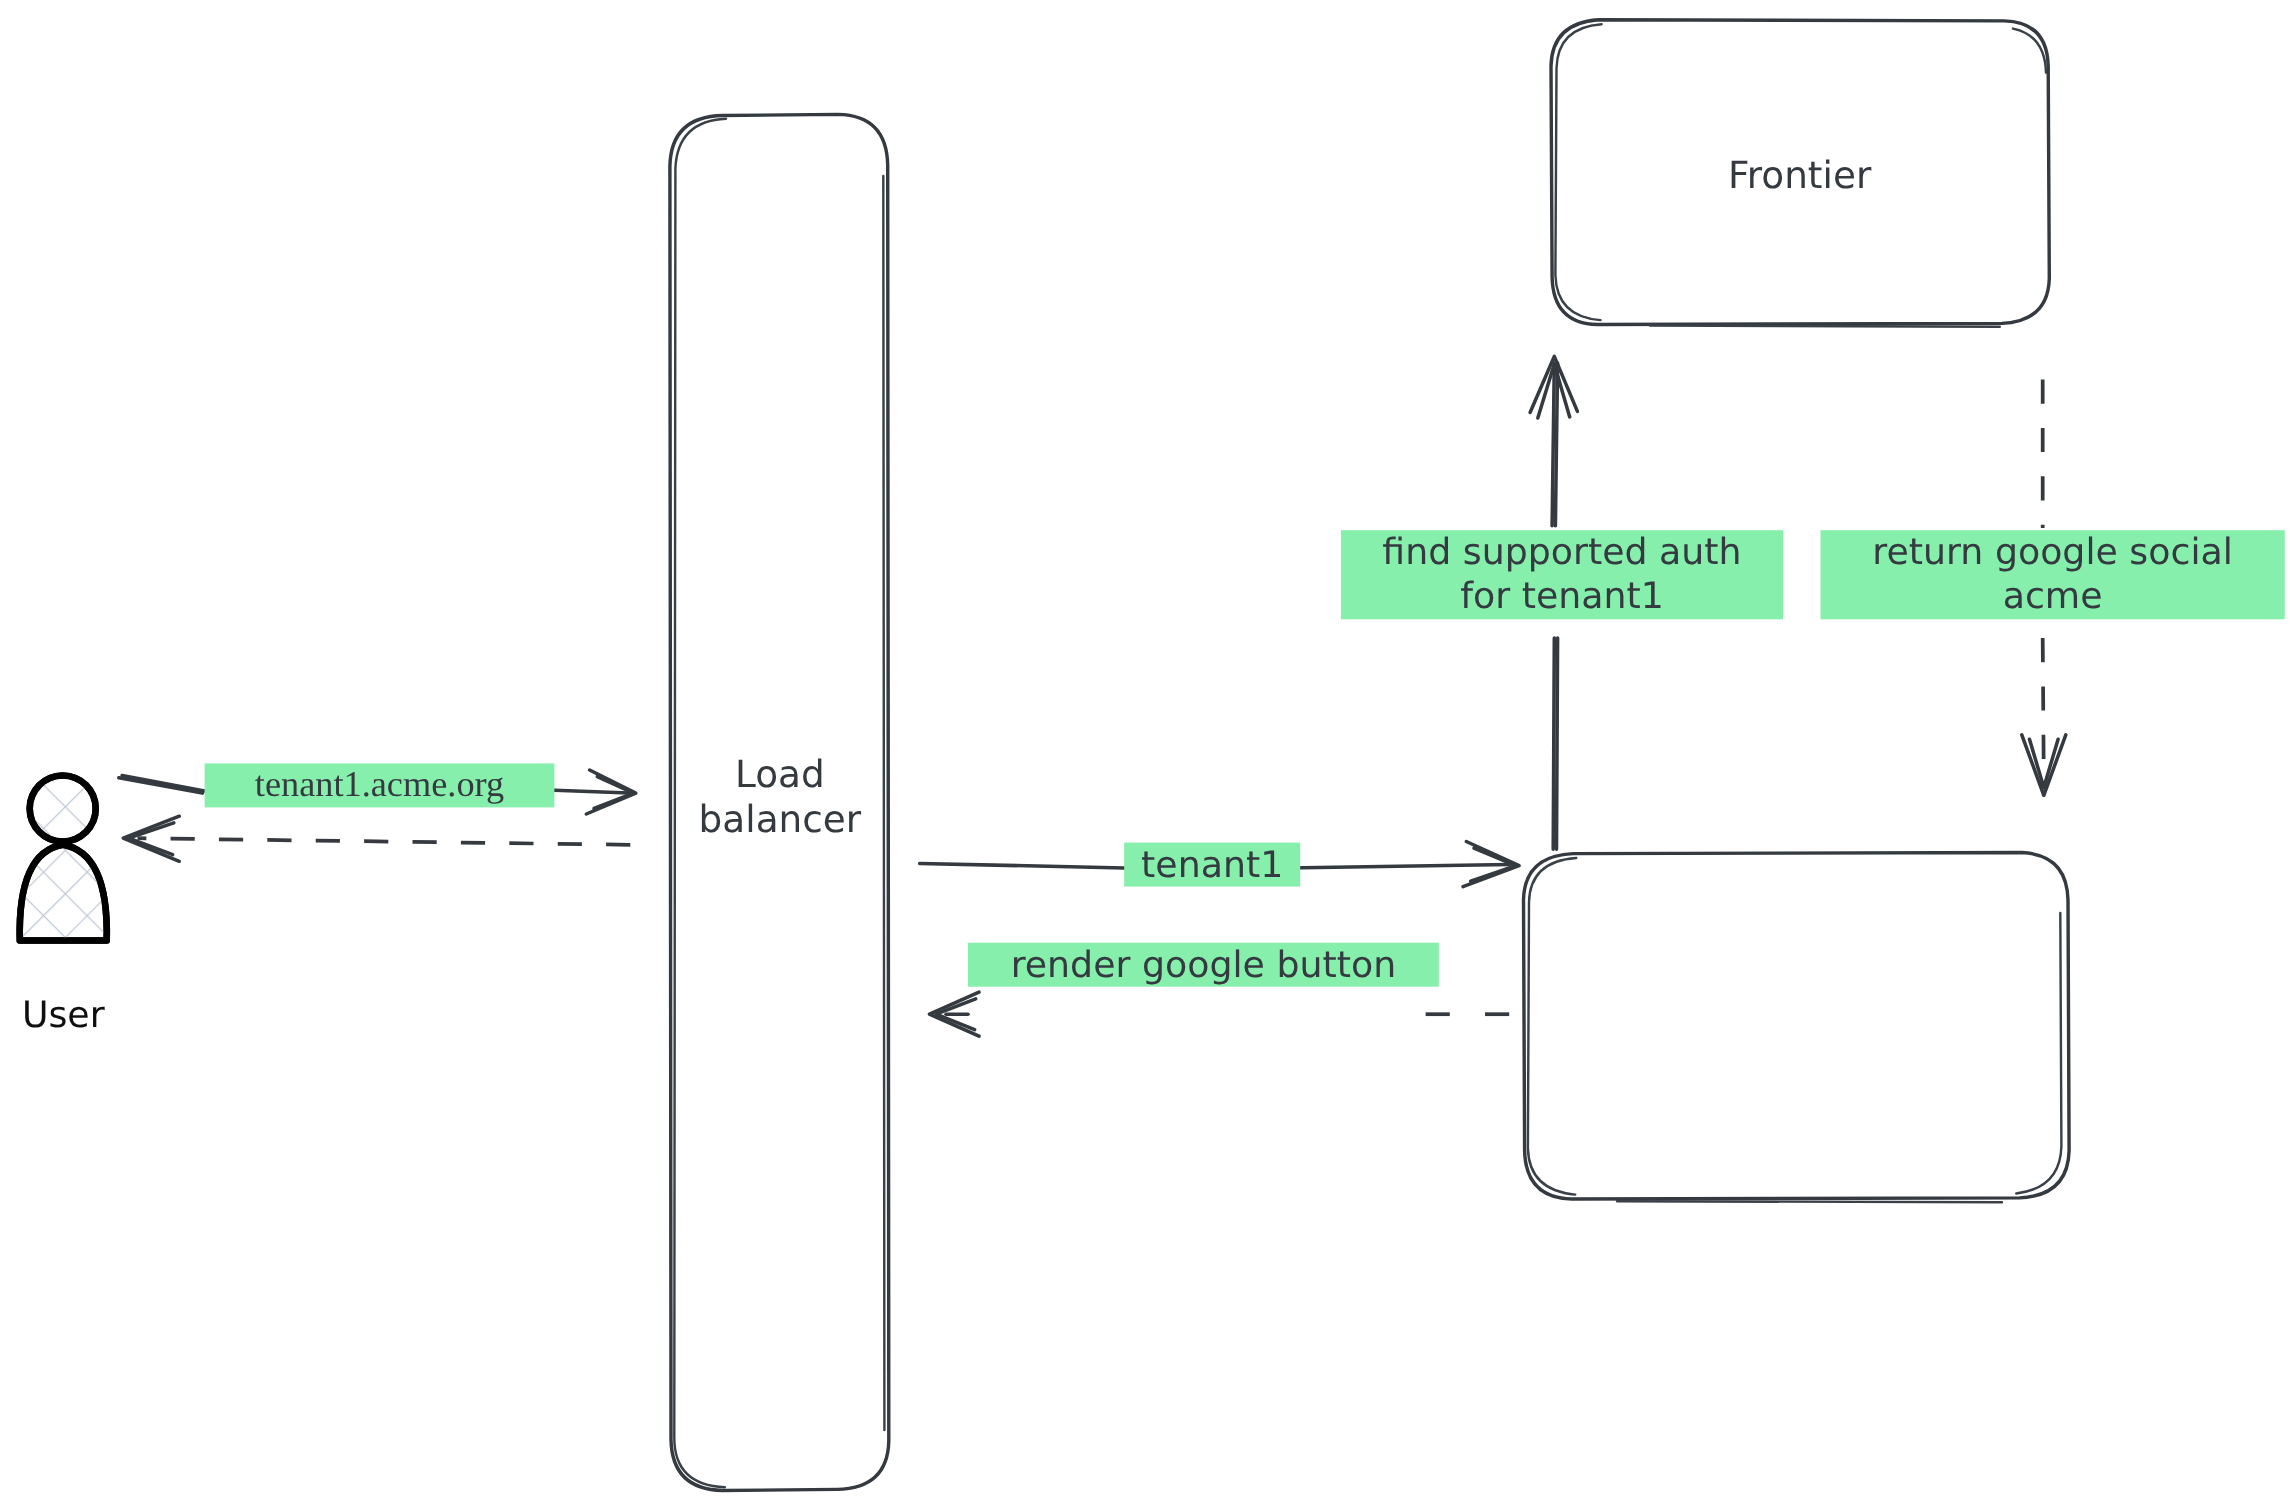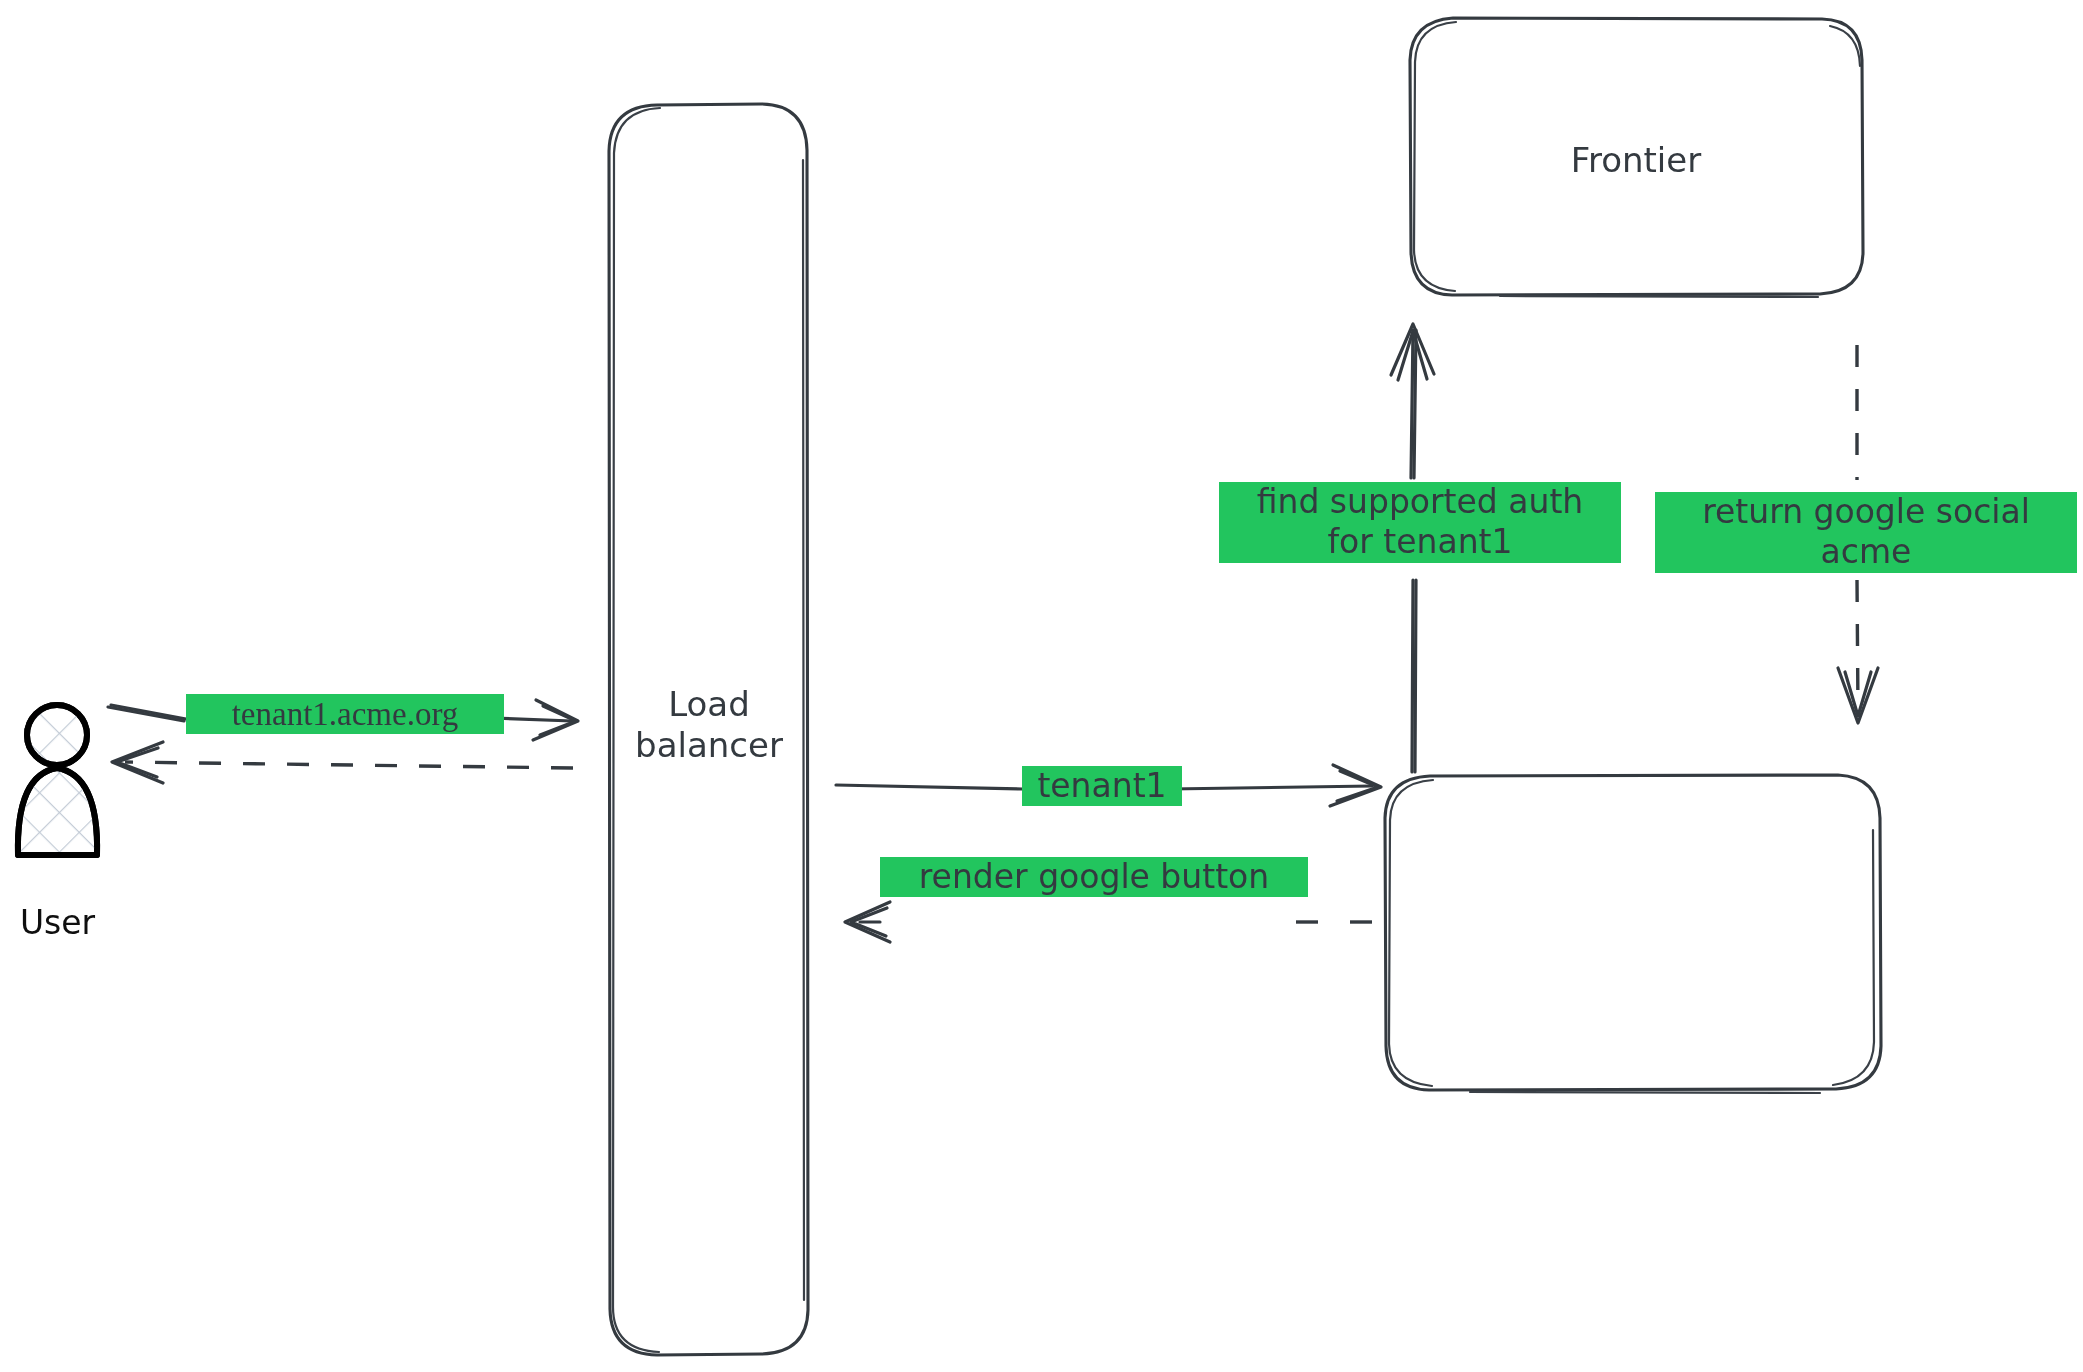--- a/index.html
+++ b/index.html
@@ -31,21 +31,21 @@
     text-align: center;
     line-height: 1.22;
     white-space: pre;
     pointer-events: none;
   }
   .nodeLabel {
     font-size: 34px;
   }
   .edgeLabel {
     font-size: 33px;
-    background: #22c55e;
+    background: #86efac;
     padding: 0 6px;
   }
   .actorLabel {
     font-size: 33px;
     color: #0f0f0f;
     margin-top: 39px;
   }
   .shape-stroke {
     fill: none;
     stroke: #343a40;
@@ -193,15 +193,15 @@
   <div class="actorLabel" style="left:0px; top:864px; width:115px;">User</div>
 
   <div class="edgeLabel" style="left:186px; top:694px; width:306px;font-family:Liberation Serif, serif;">tenant1.acme.org</div>
 
   <div class="edgeLabel" style="left:1022px; top:766px; width:148px;">tenant1</div>
 
   <div class="edgeLabel" style="left:880px; top:857px; width:416px;">render google button</div>
 
   <div class="edgeLabel" style="left:1219px; top:482px; width:390px;"><span>find supported auth</span><br><span>for tenant1</span></div>
 
-  <div class="edgeLabel" style="left:1655px; top:482px; width:410px;margin-top:10px;"><span>return google social</span><br><span>acme</span></div>
+  <div class="edgeLabel" style="left:1655px; top:482px; width:410px;"><span>return google social</span><br><span>acme</span></div>
 
 </div>
 
 </body></html>

